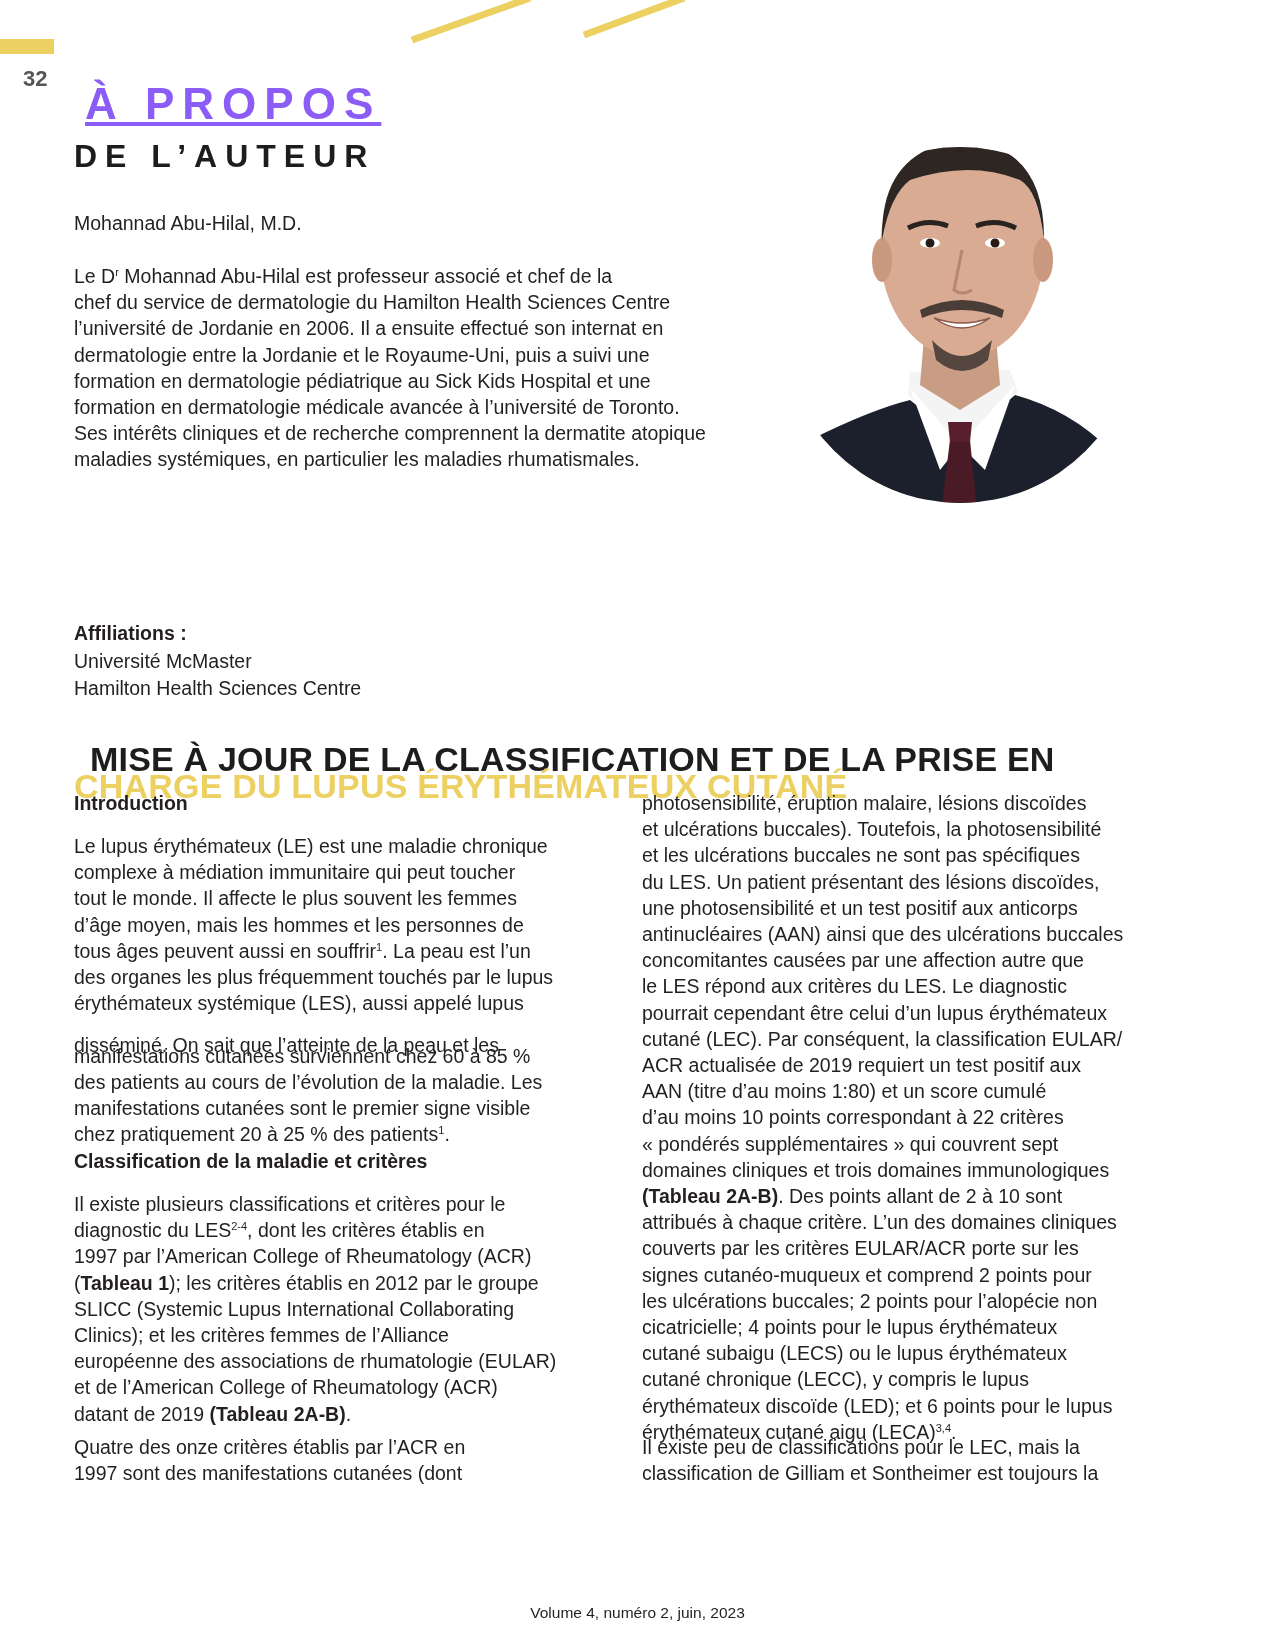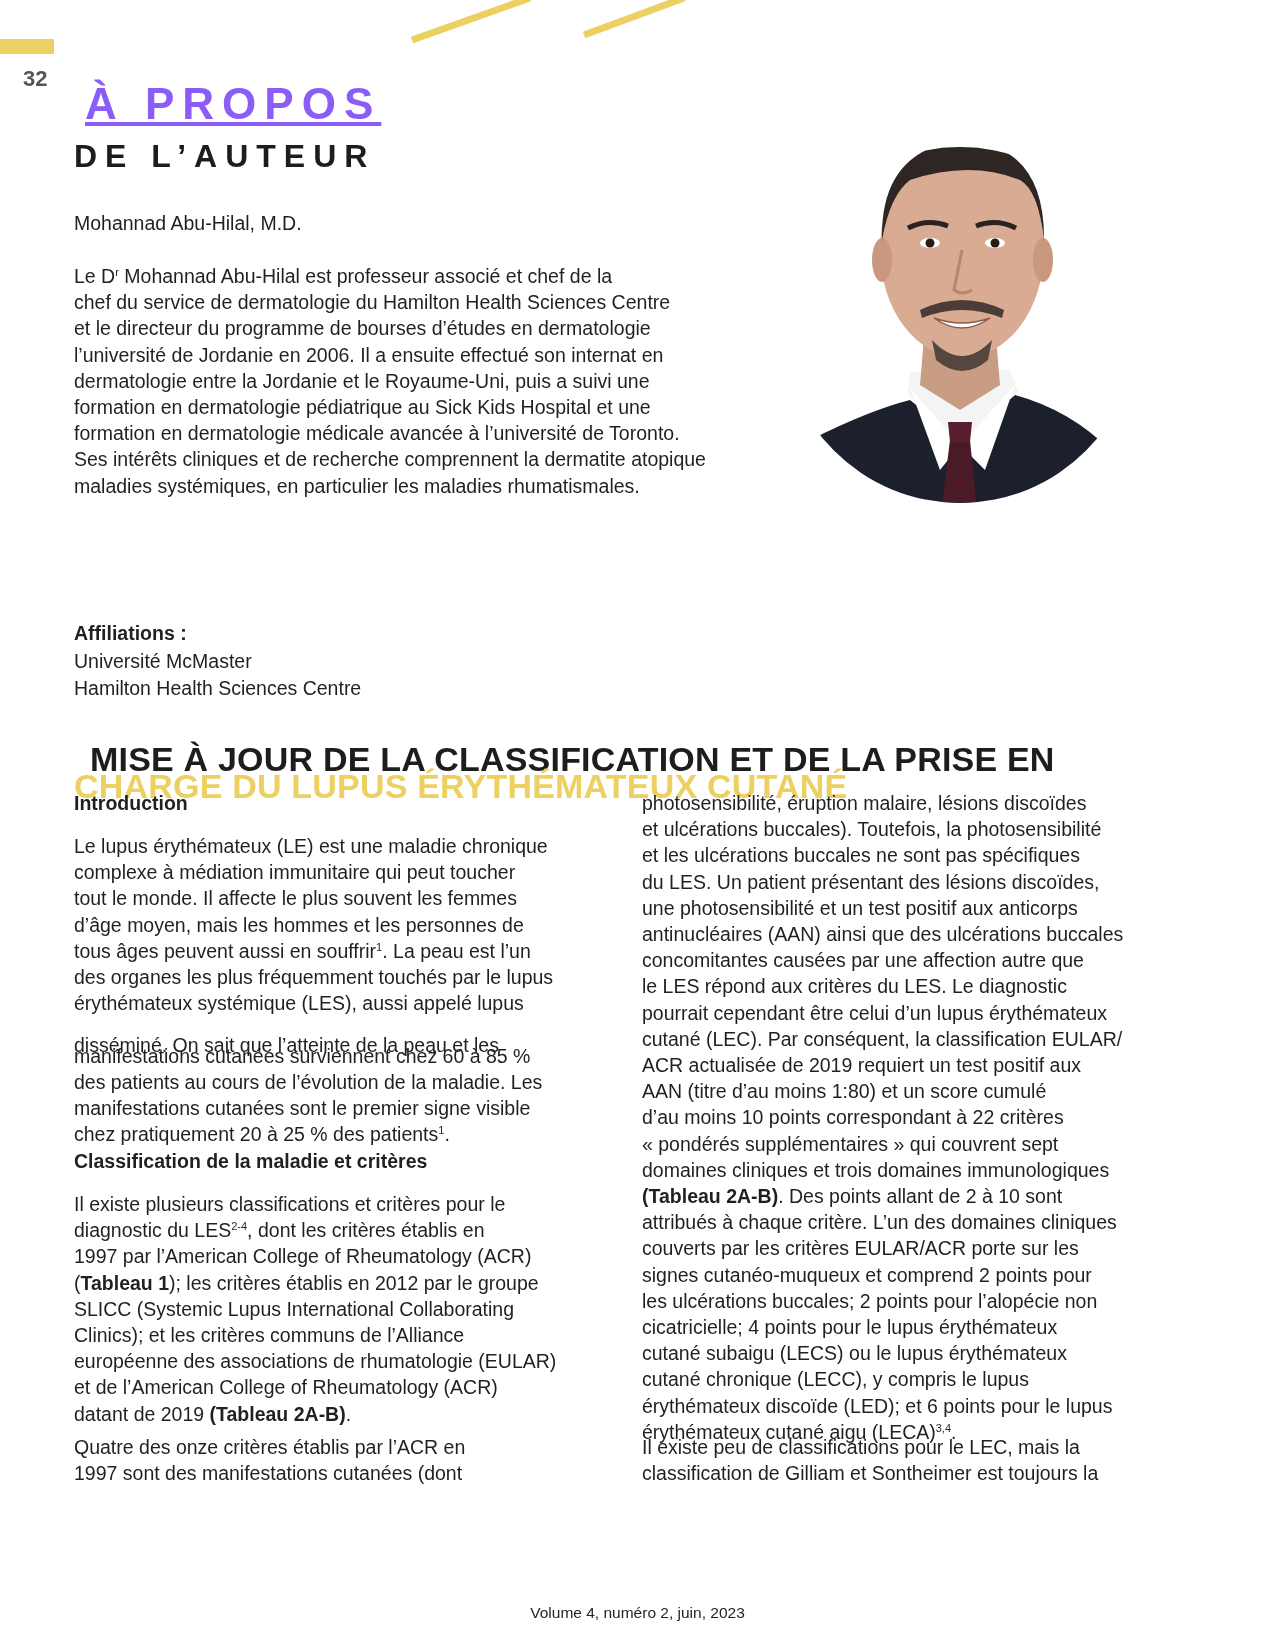--- a/index.html
+++ b/index.html
@@ -44,21 +44,20 @@
 <div class="page-num">32</div>
 
 <h1 class="h-about-1">À PROPOS</h1>
 <h1 class="h-about-2">DE L’AUTEUR</h1>
 
 <div class="author-name">Mohannad Abu-Hilal, M.D.</div>
 
 <div class="bio" id="bio">
     <span class="line">Le D<sup>r</sup> Mohannad Abu-Hilal est professeur associé et chef de la</span>
     <span class="line">chef du service de dermatologie du Hamilton Health Sciences Centre</span>
-    <span class="line">et le directeur du programme de bourses d’études en dermatologie</span>
     <span class="line">l’université de Jordanie en 2006. Il a ensuite effectué son internat en</span>
     <span class="line">dermatologie entre la Jordanie et le Royaume-Uni, puis a suivi une</span>
     <span class="line">formation en dermatologie pédiatrique au Sick Kids Hospital et une</span>
     <span class="line">formation en dermatologie médicale avancée à l’université de Toronto.</span>
     <span class="line">Ses intérêts cliniques et de recherche comprennent la dermatite atopique</span>
     <span class="line">maladies systémiques, en particulier les maladies rhumatismales.</span>
   </div>
 
 <svg class="photo" viewBox="0 0 370 410" aria-label="Portrait of Dr. Mohannad Abu-Hilal">
   <defs>
@@ -125,21 +124,21 @@
     <span class="line" style="top: 1042.6px;">manifestations cutanées surviennent chez 60 à 85 %</span>
     <span class="line" style="top: 1068.8px;">des patients au cours de l’évolution de la maladie. Les</span>
     <span class="line" style="top: 1095px;">manifestations cutanées sont le premier signe visible</span>
     <span class="line" style="top: 1121.2px;">chez pratiquement 20 à 25 % des patients<sup>1</sup>.</span>
     <span class="line sub-h" style="top: 1148px;">Classification de la maladie et critères</span>
     <span class="line" style="top: 1191px;">Il existe plusieurs classifications et critères pour le</span>
     <span class="line" style="top: 1217.2px;">diagnostic du LES<sup>2-4</sup>, dont les critères établis en</span>
     <span class="line" style="top: 1243.4px;">1997 par l’American College of Rheumatology (ACR)</span>
     <span class="line" style="top: 1269.6px;">(<b>Tableau 1</b>); les critères établis en 2012 par le groupe</span>
     <span class="line" style="top: 1295.8px;">SLICC (Systemic Lupus International Collaborating</span>
-    <span class="line" style="top: 1322px;">Clinics); et les critères communs de l’Alliance</span>
+    <span class="line" style="top: 1322px;">Clinics); et les critères femmes de l’Alliance</span>
     <span class="line" style="top: 1348.2px;">européenne des associations de rhumatologie (EULAR)</span>
     <span class="line" style="top: 1374.4px;">et de l’American College of Rheumatology (ACR)</span>
     <span class="line" style="top: 1400.6px;">datant de 2019 <b>(Tableau 2A-B)</b>.</span>
     <span class="line" style="top: 1434px;">Quatre des onze critères établis par l’ACR en</span>
     <span class="line" style="top: 1460.2px;">1997 sont des manifestations cutanées (dont</span>
   </div>
 <div class="col col-right" id="col-right">
     <span class="line" style="top: 790px;">photosensibilité, éruption malaire, lésions discoïdes</span>
     <span class="line" style="top: 816.2px;">et ulcérations buccales). Toutefois, la photosensibilité</span>
     <span class="line" style="top: 842.4px;">et les ulcérations buccales ne sont pas spécifiques</span>

